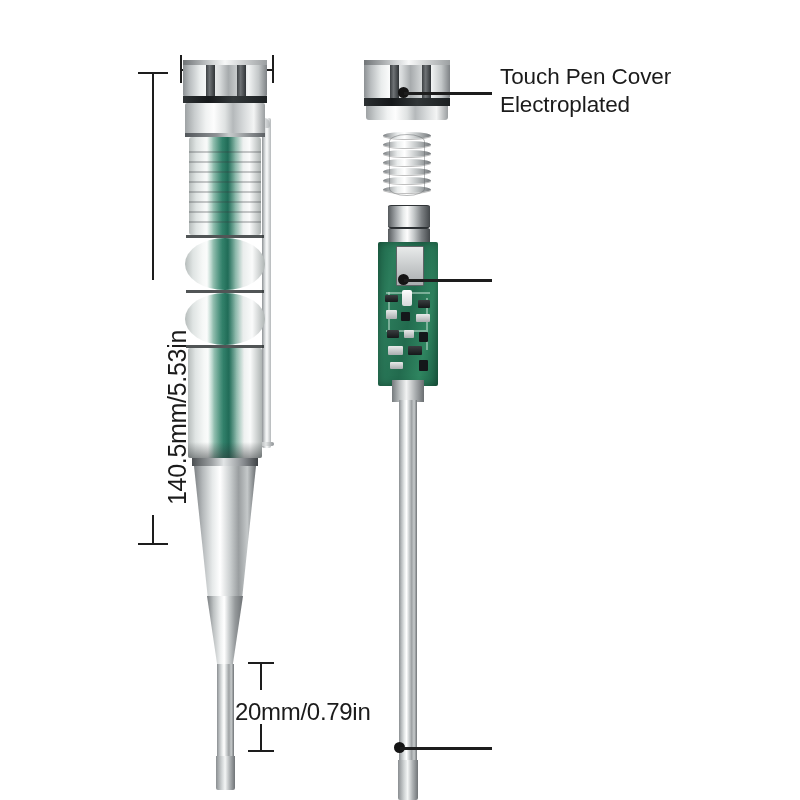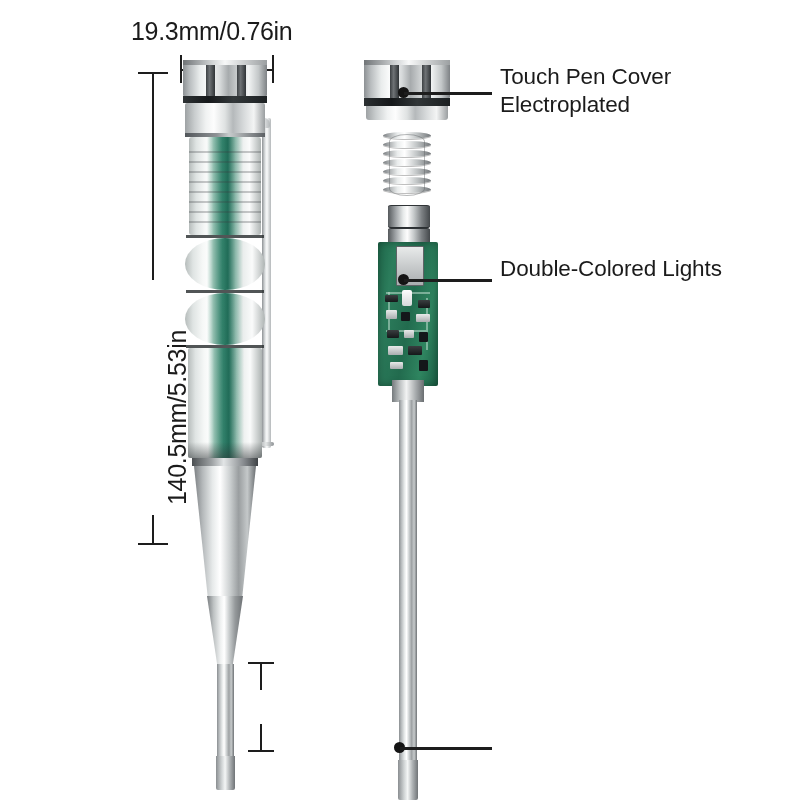--- a/index.html
+++ b/index.html
@@ -146,21 +146,20 @@
   .blade-tip{
     position:absolute;
     background:linear-gradient(90deg,#8a8e91,#cfd3d4 30%,#f4f6f6 48%,#b0b4b6 72%,#707477);
   }
 </style>
 </head>
 <body>
 
 <div class="stage">
 
-  <div class="abs dim-text" style="left:131px;top:17px;">19.3mm/0.76in</div>
 
   <div class="abs rule-h" style="left:180px;top:69px;width:94px;"></div>
   <div class="abs tick-v" style="left:180px;top:55px;height:28px;"></div>
   <div class="abs tick-v" style="left:272px;top:55px;height:28px;"></div>
 
   <div class="abs tick-h" style="left:138px;top:72px;width:30px;"></div>
   <div class="abs rule-v" style="left:152px;top:72px;height:208px;"></div>
   <div class="abs dim-text-v" style="left:163px;top:505px;">140.5mm/5.53in</div>
   <div class="abs rule-v" style="left:152px;top:515px;height:30px;"></div>
   <div class="abs tick-h" style="left:138px;top:543px;width:30px;"></div>
@@ -230,20 +229,21 @@
                     #c8cccd 62%,#95999b 78%,#6e7275 100%);
          clip-path:polygon(0% 0%,100% 0%,72% 100%,28% 100%);"></div>
 
     <div class="shaft" style="left:41px;top:604px;width:17px;height:92px;"></div>
 
     <div class="blade-tip" style="left:40px;top:696px;width:19px;height:34px;border-radius:0 0 2px 2px;"></div>
   </div>
 
   <div class="abs tick-h" style="left:248px;top:662px;width:26px;"></div>
   <div class="abs rule-v" style="left:260px;top:662px;height:28px;"></div>
+  <div class="abs dim-text-sm" style="left:235px;top:698px;">20mm/0.79in</div>
   <div class="abs rule-v" style="left:260px;top:724px;height:28px;"></div>
   <div class="abs tick-h" style="left:248px;top:750px;width:26px;"></div>
 
   <div class="abs" style="left:358px;top:60px;width:110px;height:710px;">
 
     <div class="abs chrome" style="left:6px;top:0px;width:86px;height:38px;border-radius:4px 4px 1px 1px;">
       <div class="notch" style="left:26px;"></div>
       <div class="notch" style="left:58px;"></div>
       <div class="abs" style="left:0;right:0;top:0;height:5px;
            background:linear-gradient(90deg,#707477,#d4d7d8 38%,#f8f9f9 52%,#9ca0a2);"></div>
@@ -313,19 +313,18 @@
   <div class="abs leader-dot" style="left:398px;top:87px;"></div>
   <div class="abs leader" style="left:404px;top:92px;width:88px;"></div>
   <div class="abs callout" style="left:500px;top:63px;">
     <div>Touch Pen Cover</div>
     <div>Electroplated</div>
   </div>
 
   <div class="abs leader-dot" style="left:398px;top:274px;"></div>
   <div class="abs leader" style="left:404px;top:279px;width:88px;"></div>
   <div class="abs callout" style="left:500px;top:255px;">
-    <div>Double-Colored Lights</div>
   </div>
 
   <div class="abs leader-dot" style="left:394px;top:742px;"></div>
   <div class="abs leader" style="left:400px;top:747px;width:92px;"></div>
 
 </div>
 
 </body></html>

